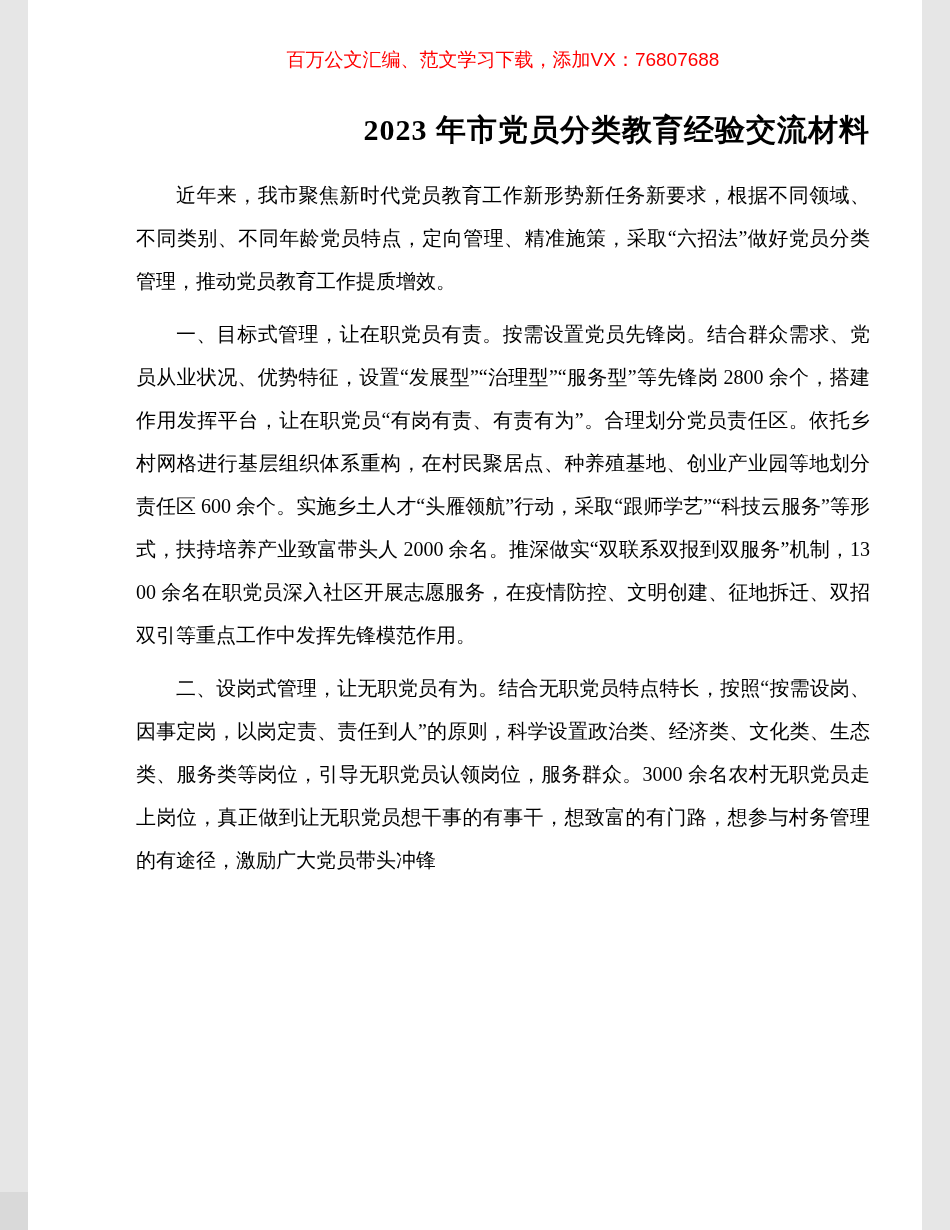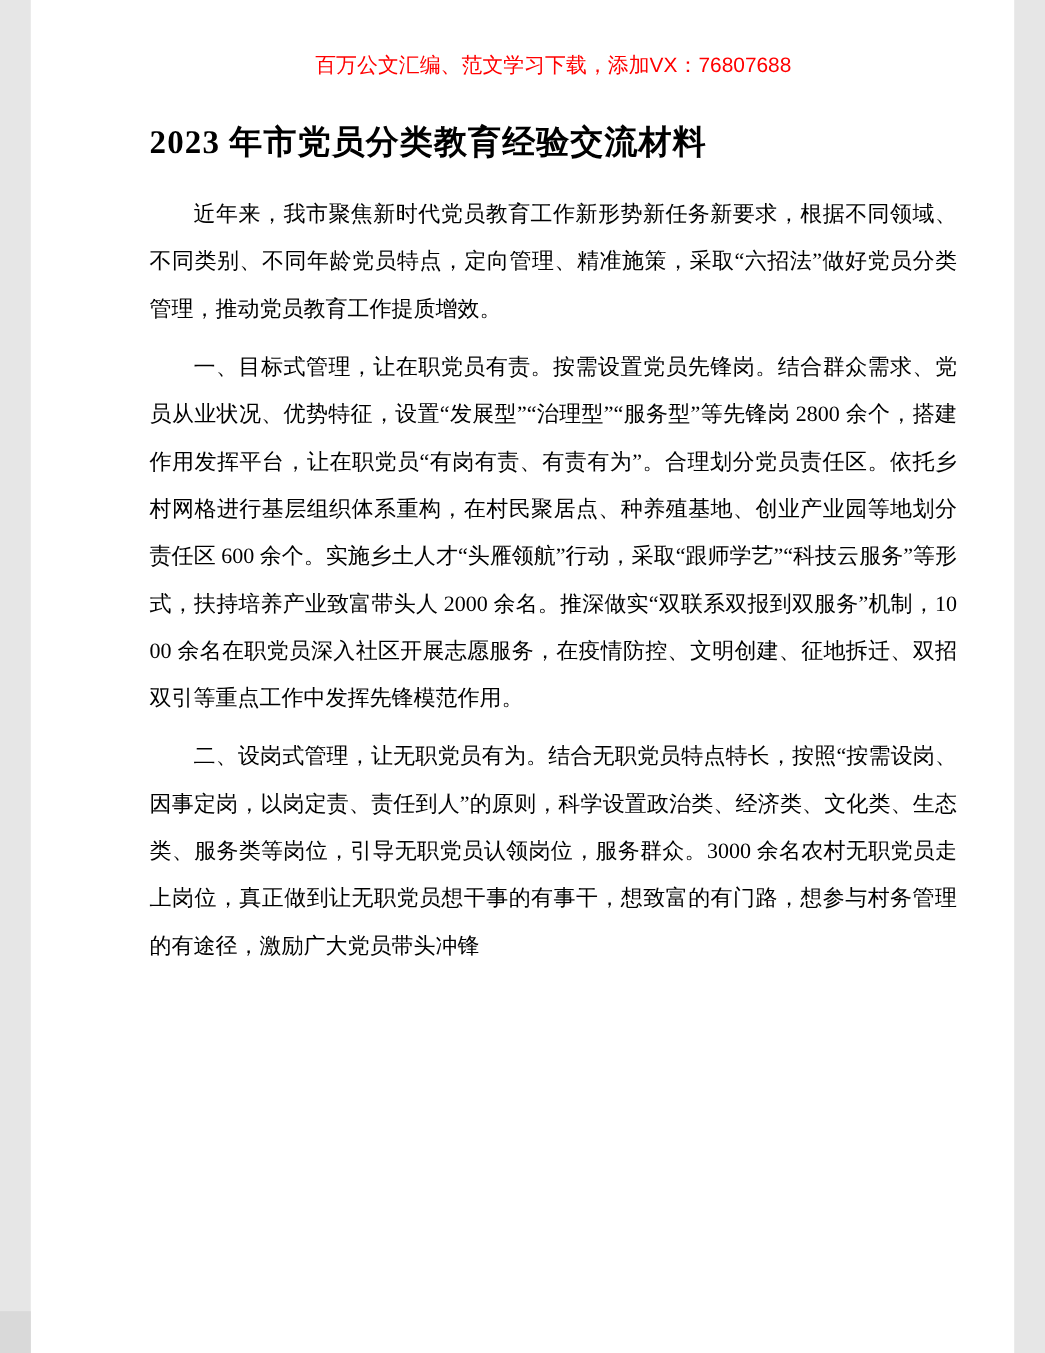--- a/index.html
+++ b/index.html
@@ -45,21 +45,21 @@
   .promo {
     margin: 0 0 34px 0;
     text-align: center;
     color: #ff0000;
     font-size: 19px;
     line-height: 28px;
     font-family: "Liberation Sans", "DejaVu Sans", sans-serif;
   }
   .doc-title {
     margin: 0 0 22px 0;
-    text-align: left;
+    text-align: right;
     color: #000000;
     font-size: 30px;
     line-height: 44px;
     font-weight: bold;
     letter-spacing: 1px;
   }
   .para {
     margin: 0 0 10px 0;
     color: #000000;
     font-size: 20px;
@@ -75,20 +75,20 @@
 <div class="viewport">
   <div class="side-strip left"></div>
 
   <div class="page">
     <div class="promo">百万公文汇编、范文学习下载，添加VX：76807688</div>
 
     <h1 class="doc-title">2023 年市党员分类教育经验交流材料</h1>
 
     <p class="para">近年来，我市聚焦新时代党员教育工作新形势新任务新要求，根据不同领域、不同类别、不同年龄党员特点，定向管理、精准施策，采取“六招法”做好党员分类管理，推动党员教育工作提质增效。</p>
 
-    <p class="para">一、目标式管理，让在职党员有责。按需设置党员先锋岗。结合群众需求、党员从业状况、优势特征，设置“发展型”“治理型”“服务型”等先锋岗 2800 余个，搭建作用发挥平台，让在职党员“有岗有责、有责有为”。合理划分党员责任区。依托乡村网格进行基层组织体系重构，在村民聚居点、种养殖基地、创业产业园等地划分责任区 600 余个。实施乡土人才“头雁领航”行动，采取“跟师学艺”“科技云服务”等形式，扶持培养产业致富带头人 2000 余名。推深做实“双联系双报到双服务”机制，1000 余名在职党员深入社区开展志愿服务，在疫情防控、文明创建、征地拆迁、双招双引等重点工作中发挥先锋模范作用。</p>
+    <p class="para">一、目标式管理，让在职党员有责。按需设置党员先锋岗。结合群众需求、党员从业状况、优势特征，设置“发展型”“治理型”“服务型”等先锋岗 2800 余个，搭建作用发挥平台，让在职党员“有岗有责、有责有为”。合理划分党员责任区。依托乡村网格进行基层组织体系重构，在村民聚居点、种养殖基地、创业产业园等地划分责任区 600 余个。实施乡土人才“头雁领航”行动，采取“跟师学艺”“科技云服务”等形式，扶持培养产业致富带头人 2000 余名。推深做实“双联系双报到双服务”机制，1300 余名在职党员深入社区开展志愿服务，在疫情防控、文明创建、征地拆迁、双招双引等重点工作中发挥先锋模范作用。</p>
 
     <p class="para">二、设岗式管理，让无职党员有为。结合无职党员特点特长，按照“按需设岗、因事定岗，以岗定责、责任到人”的原则，科学设置政治类、经济类、文化类、生态类、服务类等岗位，引导无职党员认领岗位，服务群众。3000 余名农村无职党员走上岗位，真正做到让无职党员想干事的有事干，想致富的有门路，想参与村务管理的有途径，激励广大党员带头冲锋</p>
   </div>
 
   <div class="side-strip right"></div>
   <div class="scroll-corner"></div>
 </div>
 
 </body></html>

